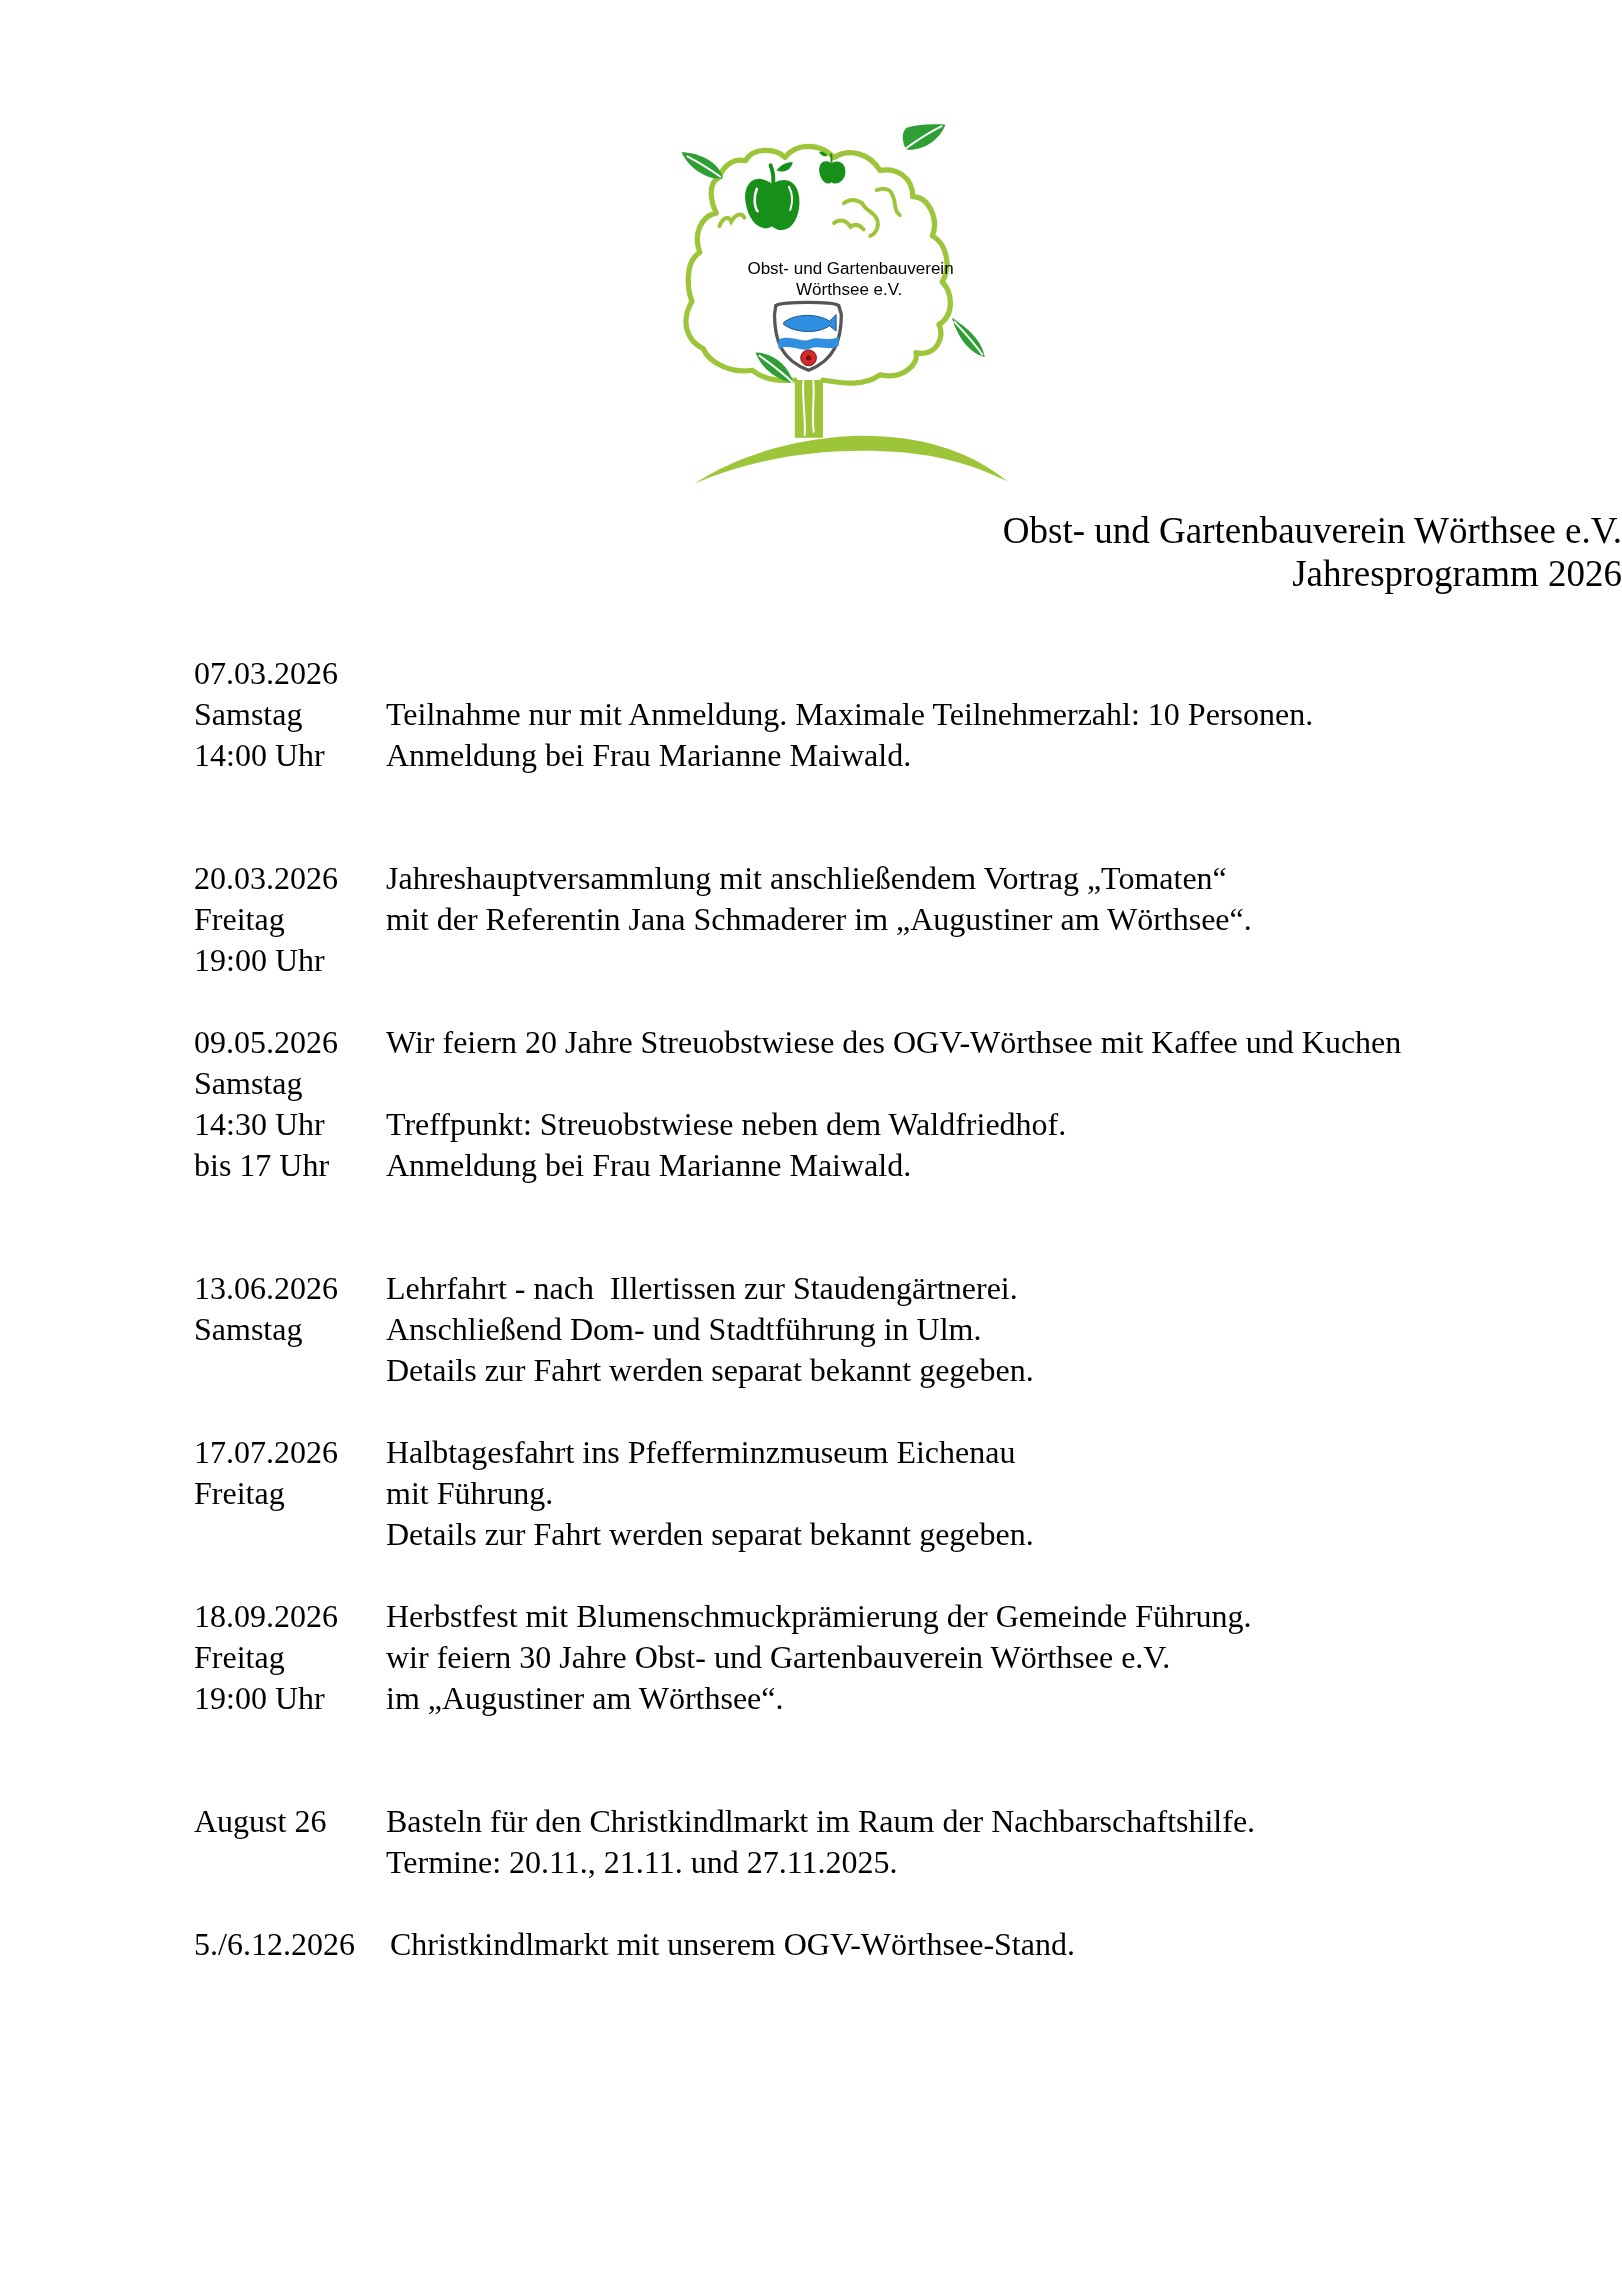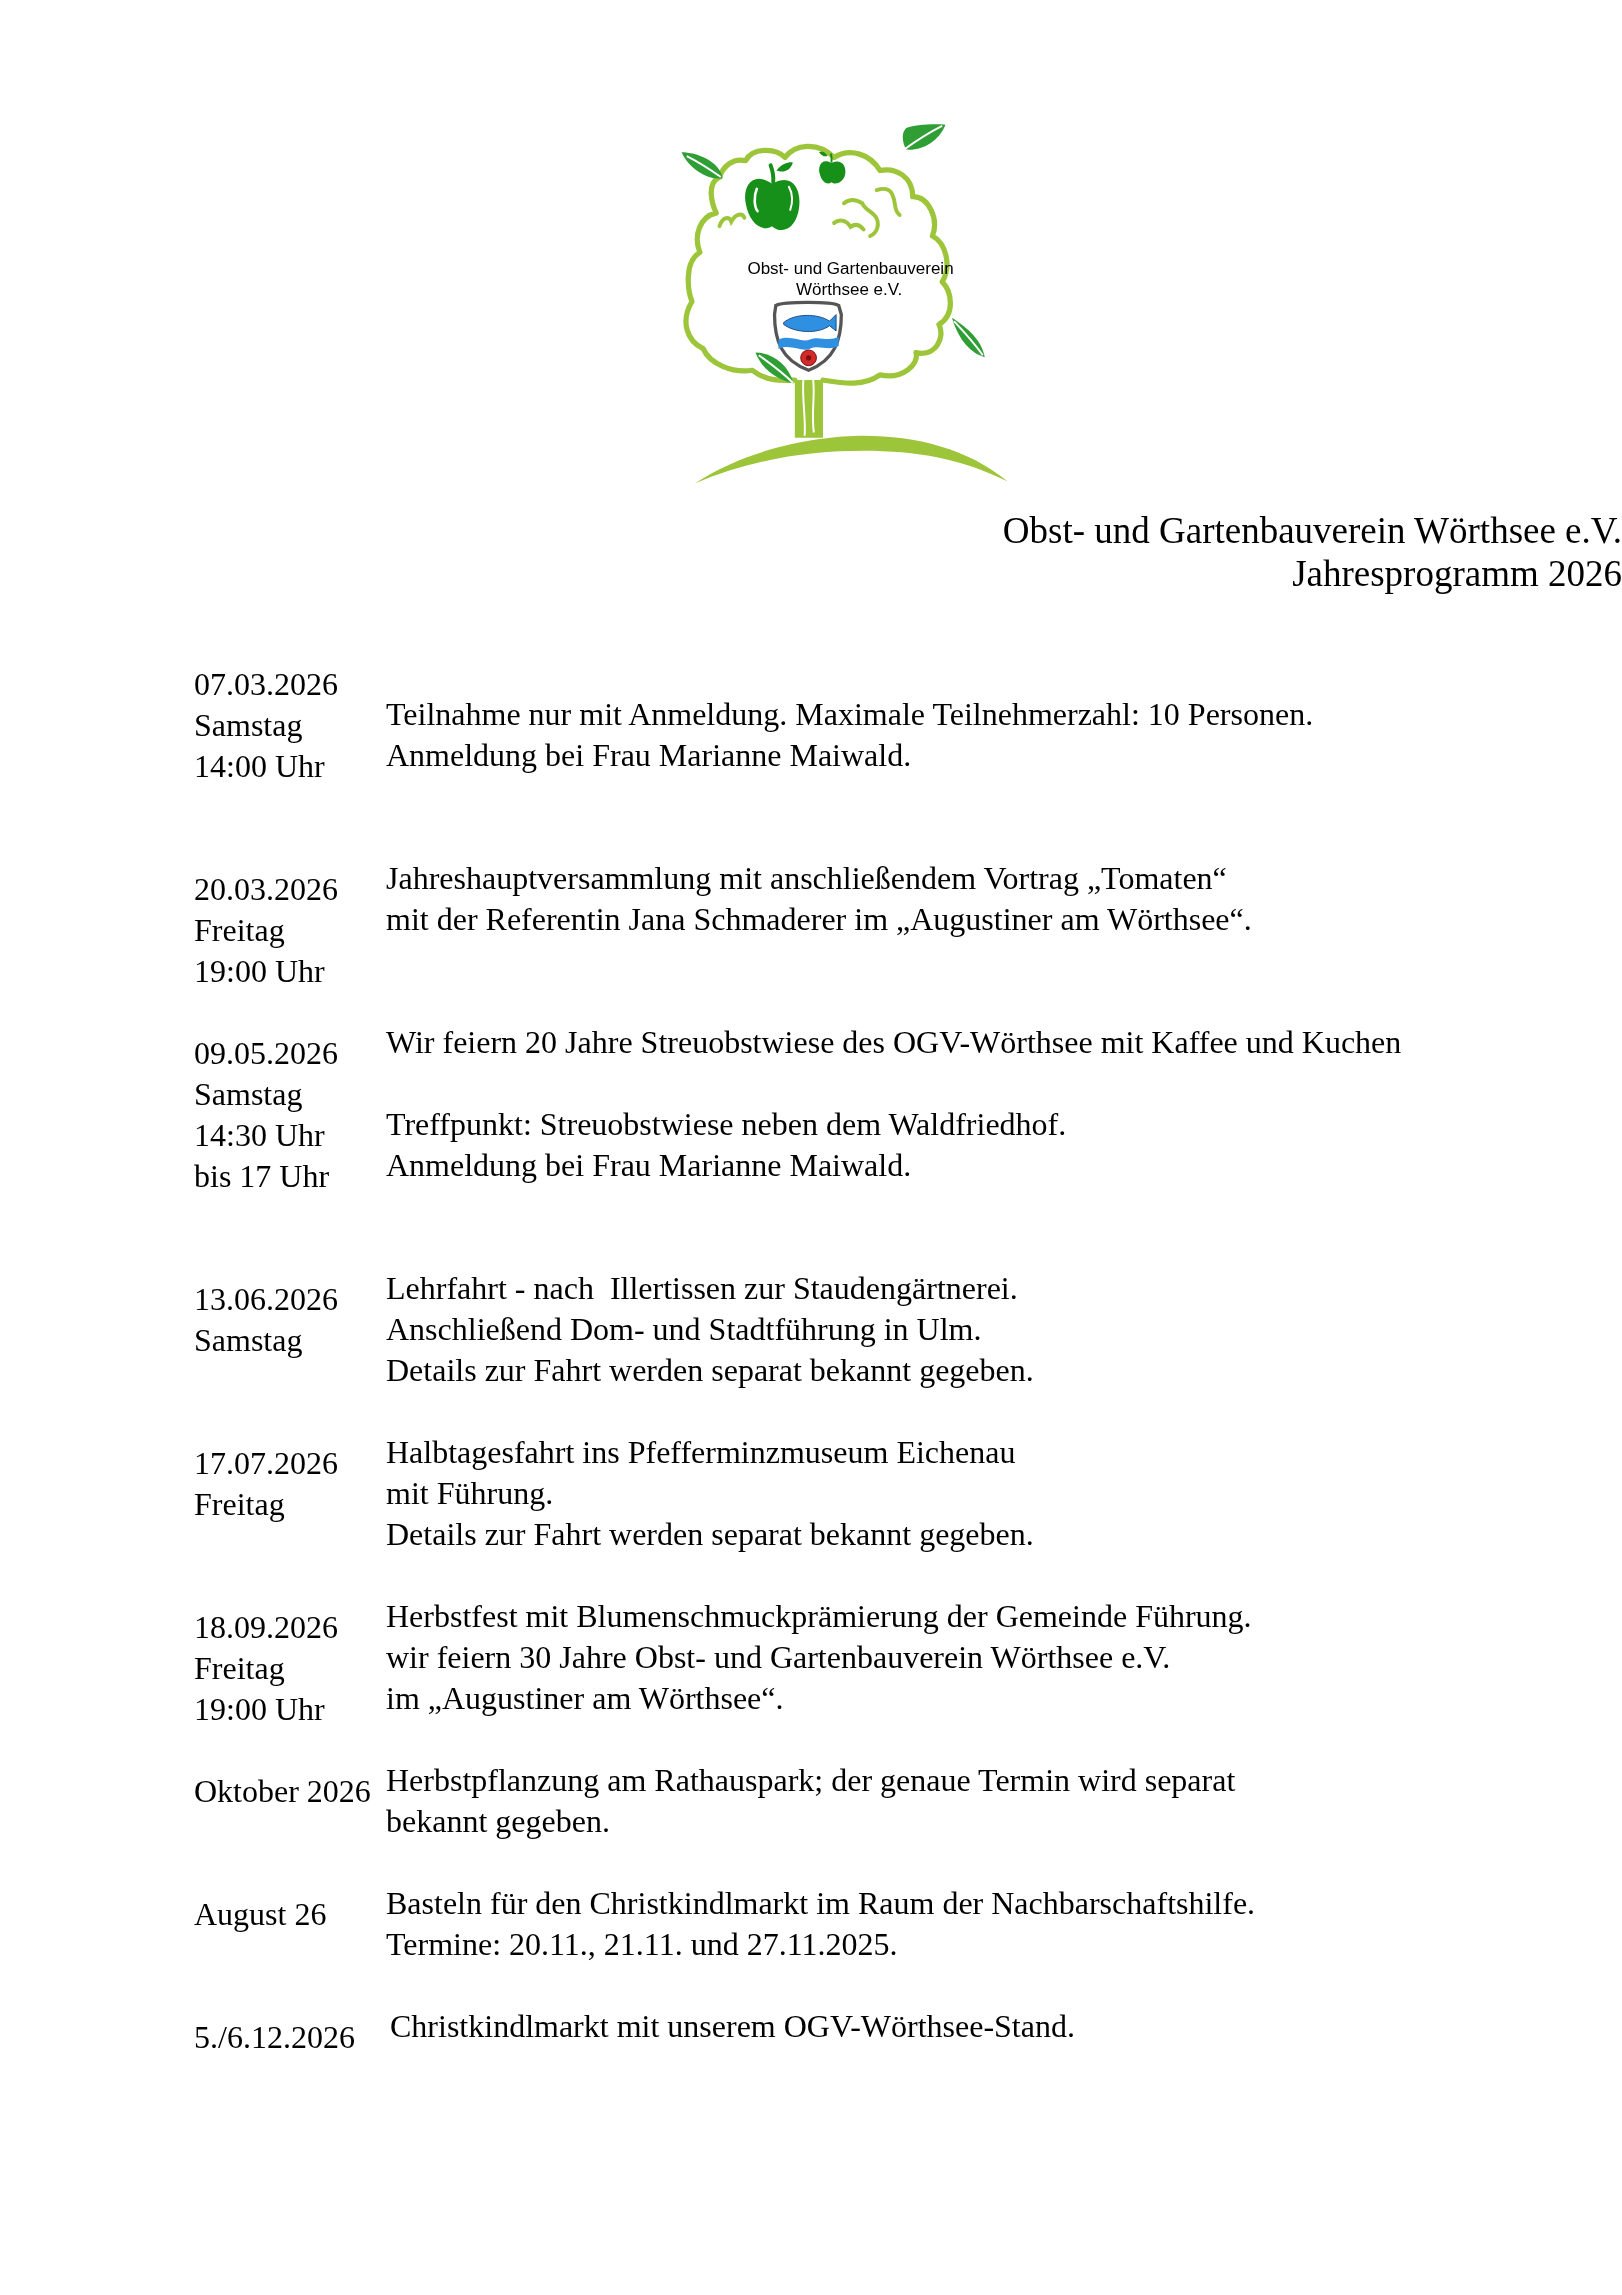--- a/index.html
+++ b/index.html
@@ -6,21 +6,21 @@
   body { width: 1622px; height: 2295px; position: relative; overflow: hidden;
          font-family: "Liberation Serif", "DejaVu Serif", serif; color: #000; }
   .logo { position: absolute; left: 654px; top: 105px; width: 393px; height: 393px; }
   .logo svg { width: 393px; height: 393px; display: block; }
   .logo-text { font-family: "Liberation Sans", "DejaVu Sans", sans-serif; }
   .title-block { position: absolute; left: 0; width: 1622px; top: 509px; text-align: right; }
   .title-line { font-size: 37px; line-height: 43px; white-space: nowrap; }
   .program { position: absolute; left: 194px; top: 653px; width: 1309px; }
   .entry { display: block; }
   .row { position: relative; height: 41px; font-size: 32px; line-height: 41px; white-space: pre; }
-  .col-date { position: absolute; left: 0; top: 0; margin-top: 11px; }
+  .col-date { position: absolute; left: 0; top: 0; }
   .col-text { position: absolute; left: 192px; top: 0; }
   .gap-1 { height: 41px; }
   .gap-2 { height: 82px; }
   .entry-last .col-text { left: 196px; }
 </style>
 </head>
 <body>
 
 <div class="logo">
   <svg viewBox="0 0 600 600" xmlns="http://www.w3.org/2000/svg">
@@ -132,24 +132,20 @@
   </div>
   <div class="gap-1"></div>
 
   <div class="entry">
     <div class="row"><span class="col-date">18.09.2026</span><span class="col-text">Herbstfest mit Blumenschmuckprämierung der Gemeinde Führung.</span></div>
     <div class="row"><span class="col-date">Freitag</span><span class="col-text">wir feiern 30 Jahre Obst- und Gartenbauverein Wörthsee e.V.</span></div>
     <div class="row"><span class="col-date">19:00 Uhr</span><span class="col-text">im „Augustiner am Wörthsee“.</span></div>
   </div>
   <div class="gap-1"></div>
 
-  <div class="entry">
-    <div class="row"><span class="col-date">Oktober 2026</span><span class="col-text">Herbstpflanzung am Rathauspark; der genaue Termin wird separat</span></div>
-    <div class="row"><span class="col-date"></span><span class="col-text">bekannt gegeben.</span></div>
-  </div>
   <div class="gap-1"></div>
 
   <div class="entry">
     <div class="row"><span class="col-date">August 26</span><span class="col-text">Basteln für den Christkindlmarkt im Raum der Nachbarschaftshilfe.</span></div>
     <div class="row"><span class="col-date"></span><span class="col-text">Termine: 20.11., 21.11. und 27.11.2025.</span></div>
   </div>
   <div class="gap-1"></div>
 
   <div class="entry entry-last">
     <div class="row"><span class="col-date">5./6.12.2026</span><span class="col-text">Christkindlmarkt mit unserem OGV-Wörthsee-Stand.</span></div>

